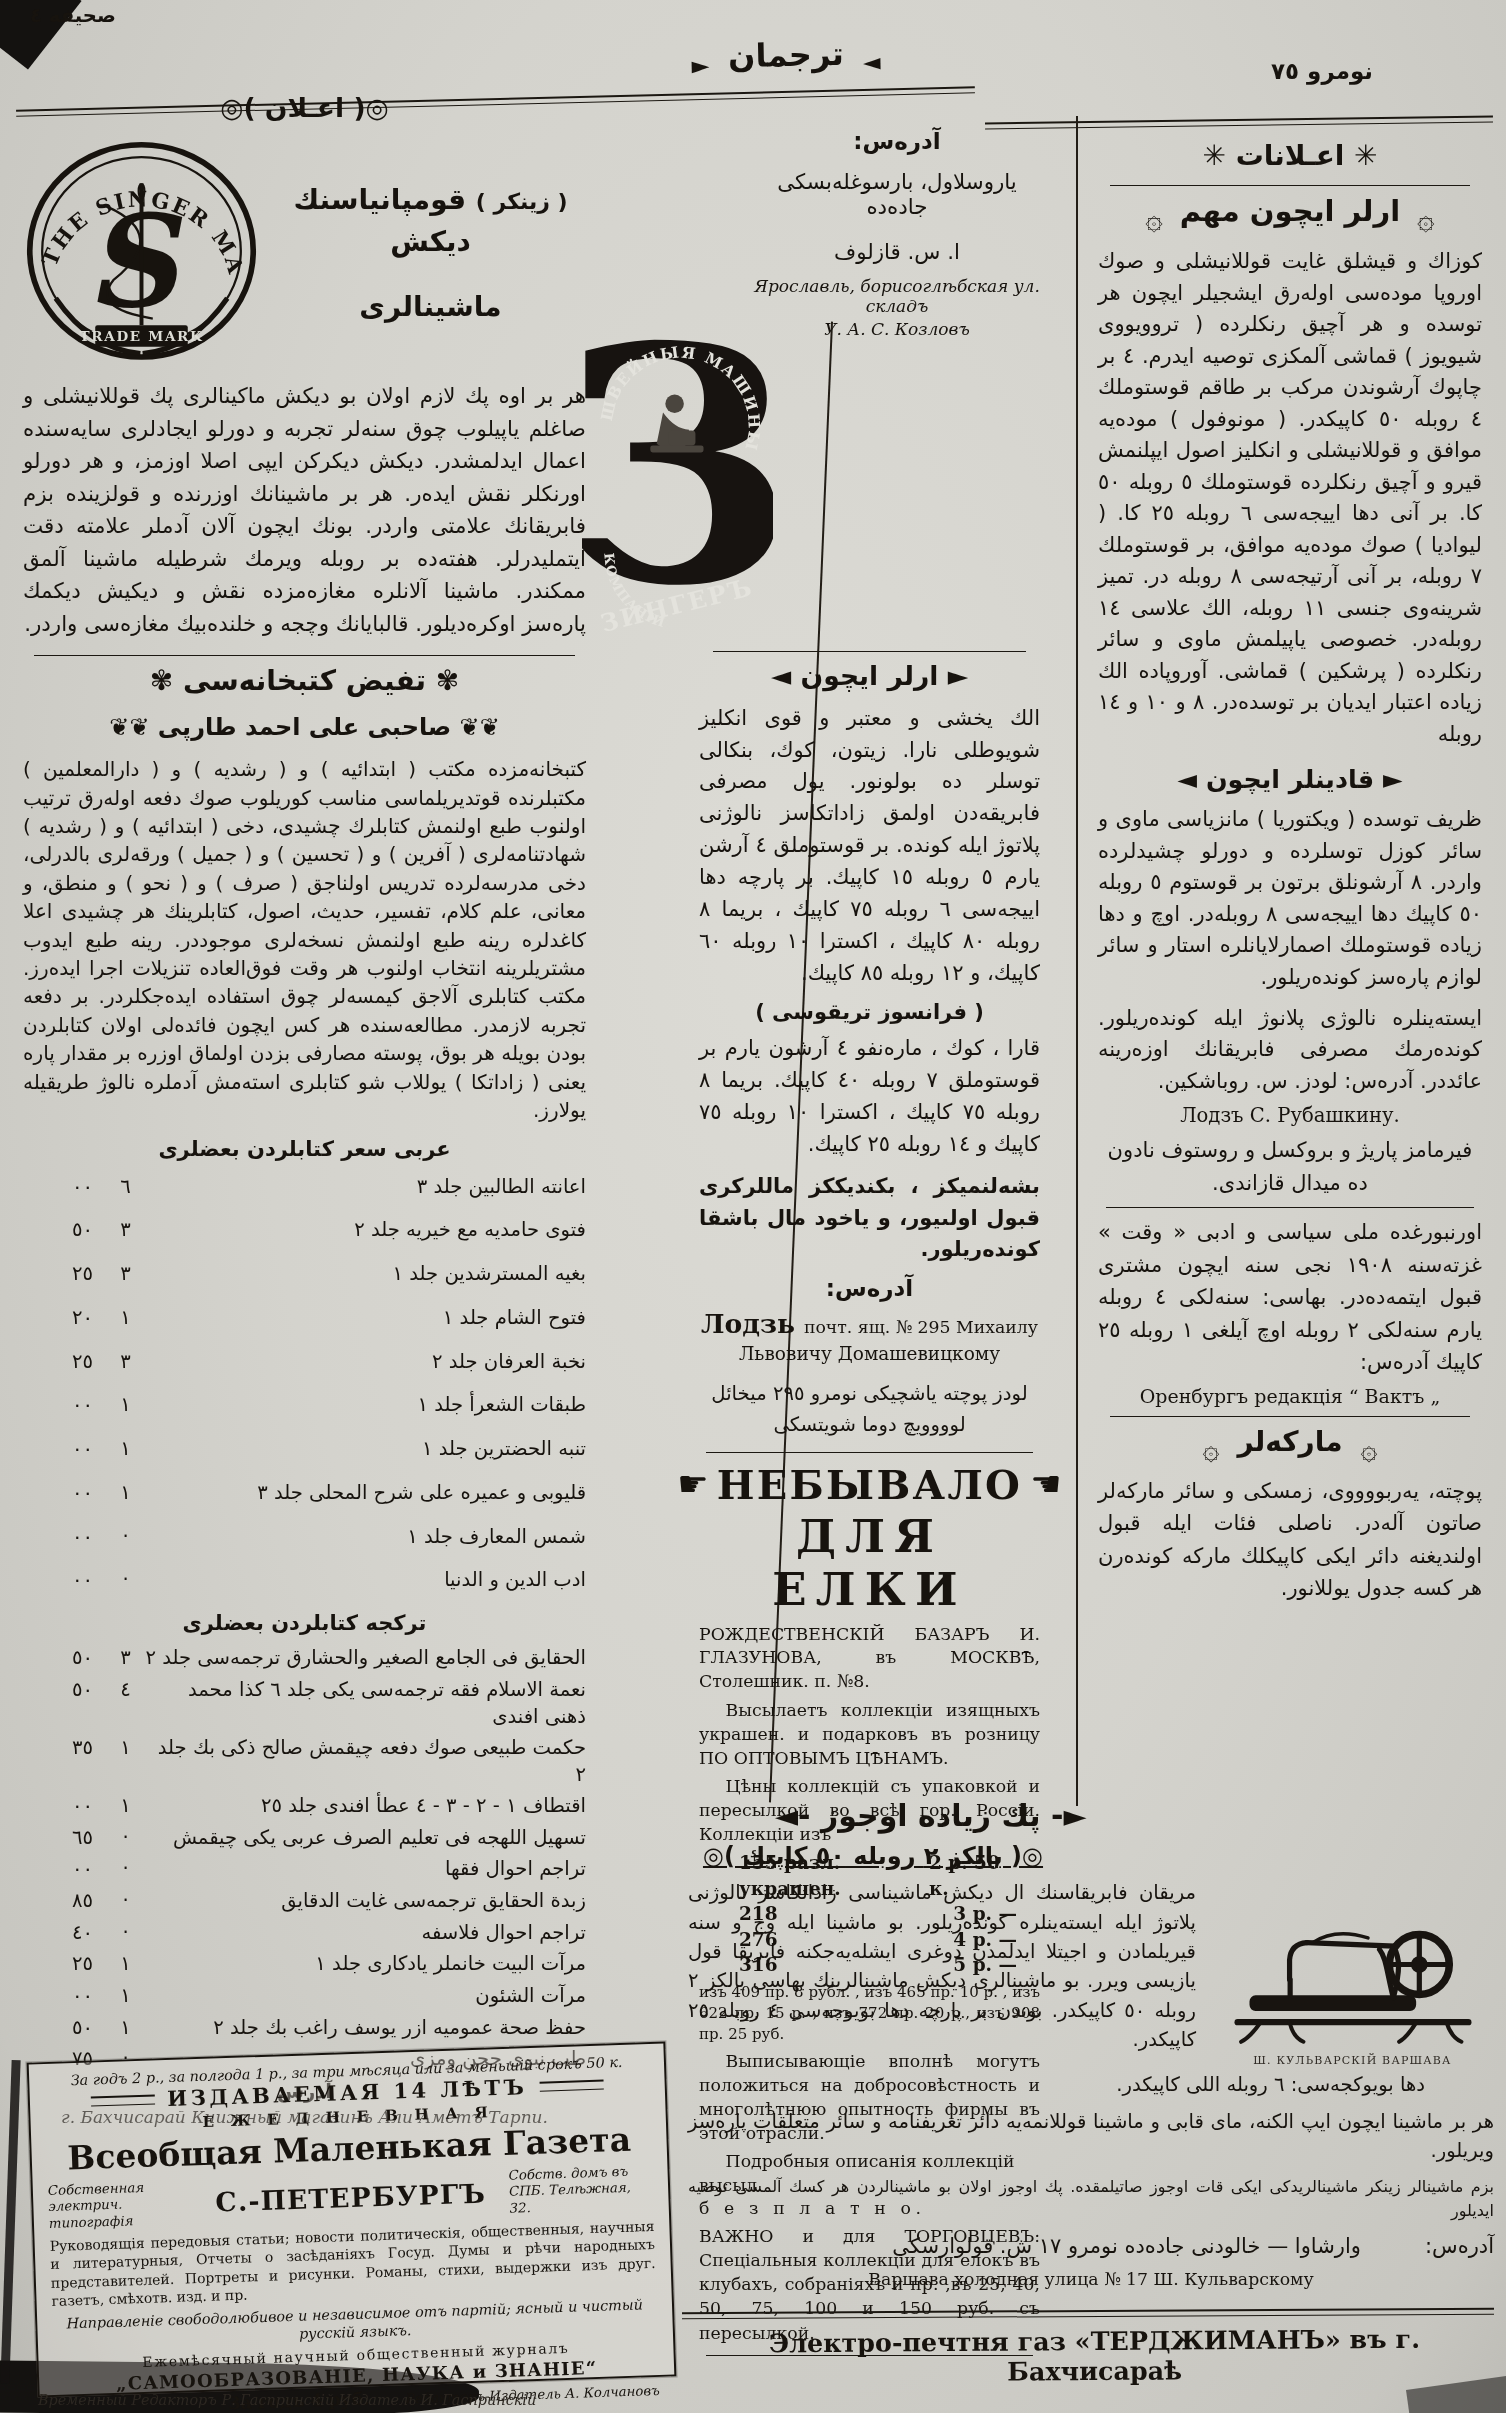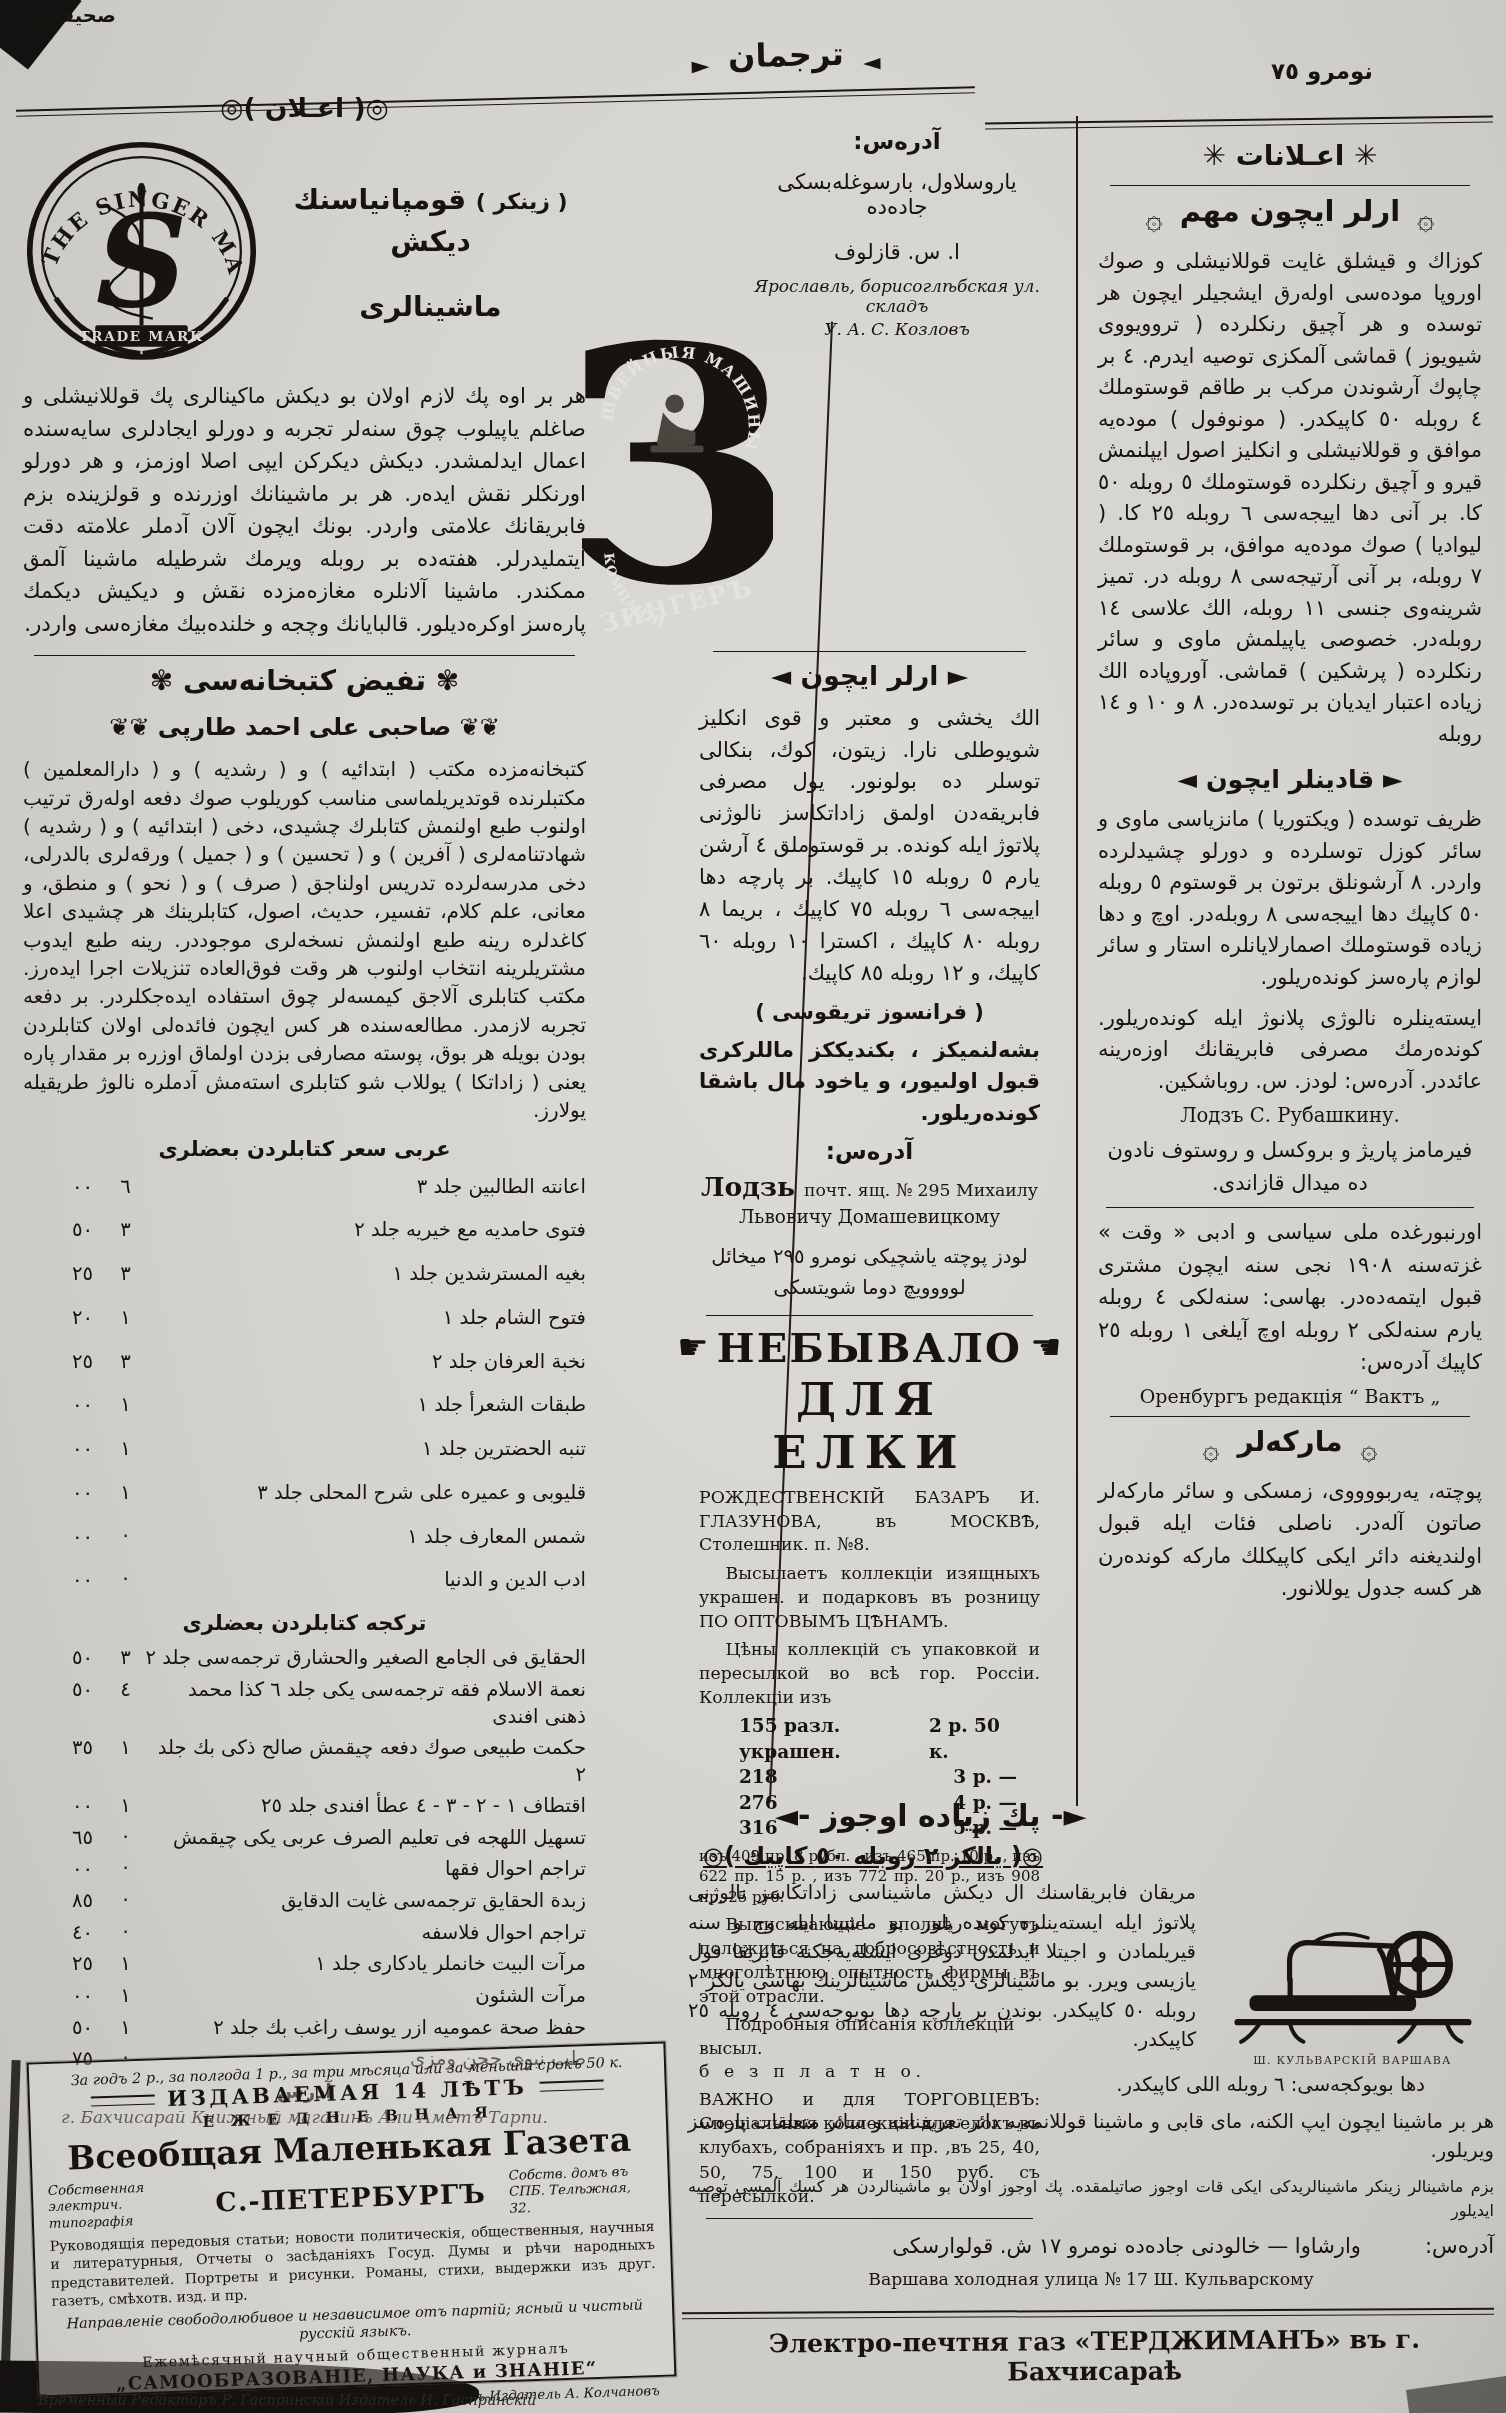--- a/index.html
+++ b/index.html
@@ -283,20 +283,21 @@
     <div class="ru ctr" style="font-size:17px;font-style:italic;margin-top:2.3px;">У. А. С. Козловъ</div>
 
     <hr class="rule thin" style="width:92%;">
 
     <div class="ar sec-head" style="font-size:26.6px;margin-top:3.5px;">► ارلر ايچون ◄</div>
 
     <p class="ar just" style="font-size:21px;line-height:1.52;margin:11.6px 0 0 0;">الك يخشى و معتبر و قوى انكليز شويوطلى نارا. زيتون، كوك، بنكالى توسلر ده بولونور. يول مصرفى فابريقه‌دن اولمق زاداتكاسز نالوژنى پلاتوژ ايله كونده. بر قوستوملق ٤ آرشن يارم ٥ روبله ١٥ كاپيك. بر پارچه دها اييجه‌سى ٦ روبله ٧٥ كاپيك ، بريما ٨ روبله ٨٠ كاپيك ، اكسترا ١٠ روبله ٦٠ كاپيك، و ١٢ روبله ٨٥ كاپيك.</p>
 
     <div class="ar ctr" style="font-size:21px;font-weight:bold;margin-top:10.4px;">( فرانسوز تريقوسى )</div>
 
+    <p class="ar just" style="font-size:21px;line-height:1.52;margin:9.2px 0 0 0;">قارا ، كوك ، ماره‌نفو ٤ آرشون يارم بر قوستوملق ٧ روبله ٤٠ كاپيك. بريما ٨ روبله ٧٥ كاپيك ، اكسترا ١٠ روبله ٧٥ كاپيك و ١٤ روبله ٢٥ كاپيك.</p>
 
     <p class="ar just" style="font-size:21px;line-height:1.5;margin:10.4px 0 0 0;font-weight:bold;">بشه‌لنميكز ، بكنديككز ماللركرى قبول اولىيور، و ياخود مال باشقا كوندەريلور.</p>
 
     <div class="ar ctr" style="font-size:23px;font-weight:bold;margin-top:9.2px;">آدرەس:</div>
 
     <div class="ru" style="margin-top:7px;text-align:center;">
       <span style="font-size:26.6px;font-weight:bold;margin-right:6px;">Лодзь</span>
       <span style="font-size:17.3px;">почт. ящ. № 295 Михаилу</span>
       <div style="font-size:18.5px;margin-top:3.5px;">Львовичу Домашевицкому</div>
     </div>

